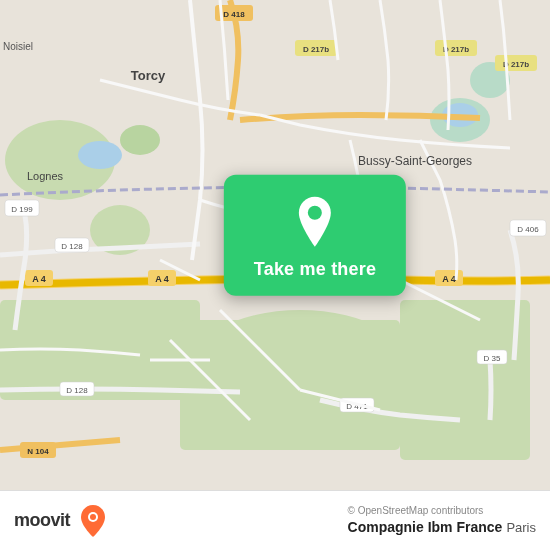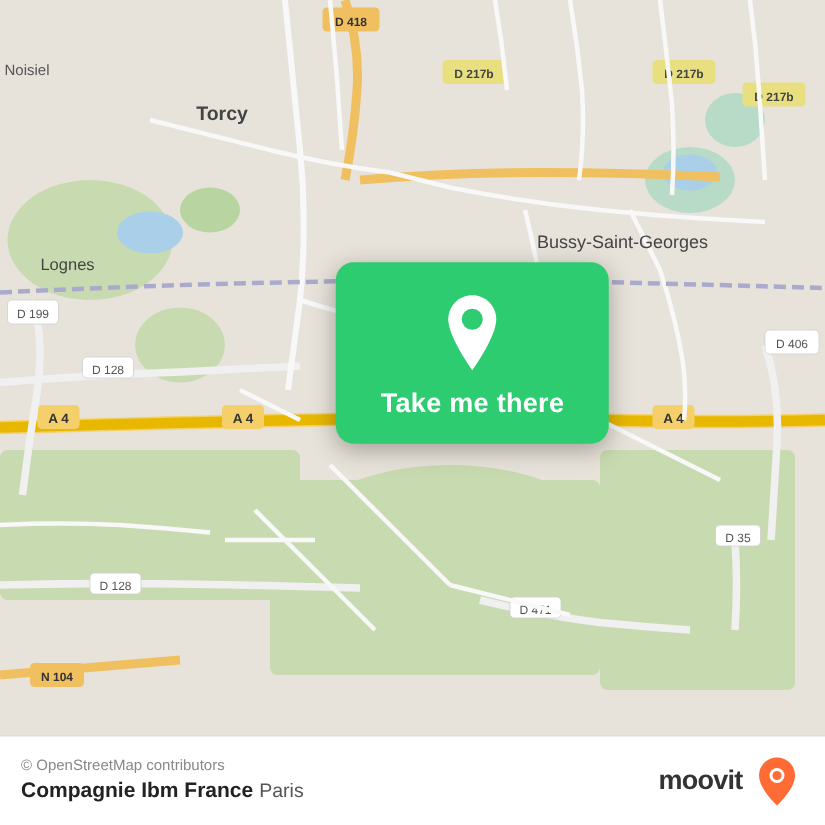--- a/index.html
+++ b/index.html
@@ -217,28 +217,28 @@
   <div id="take-me-there-overlay">
     <svg id="pin-icon" viewBox="0 0 44 54" xmlns="http://www.w3.org/2000/svg">
       <path d="M22 2C13.16 2 6 9.16 6 18C6 30 22 52 22 52C22 52 38 30 38 18C38 9.16 30.84 2 22 2Z" fill="white"></path>
       <circle cx="22" cy="18" r="7" fill="#2ecc71"></circle>
     </svg>
     <span id="take-me-there-label">Take me there</span>
   </div>
 </div>
 
 <div id="bottom-bar">
-  <div id="bottom-left">
-    <span id="copyright-text">© OpenStreetMap contributors</span>
-    <div>
-      <span id="location-name">Compagnie Ibm France</span><span id="location-city">Paris</span>
-    </div>
-  </div>
-
   <div id="moovit-logo">
     <span id="moovit-word">moovit</span>
     <svg id="moovit-pin" viewBox="0 0 36 36" xmlns="http://www.w3.org/2000/svg">
       <path d="M18 2C11.37 2 6 7.37 6 14C6 23 18 34 18 34C18 34 30 23 30 14C30 7.37 24.63 2 18 2Z" fill="#ff6b35"></path>
       <circle cx="18" cy="14" r="5" fill="white"></circle>
       <circle cx="18" cy="14" r="3" fill="#ff6b35"></circle>
     </svg>
   </div>
+
+  <div id="bottom-left">
+    <span id="copyright-text">© OpenStreetMap contributors</span>
+    <div>
+      <span id="location-name">Compagnie Ibm France</span><span id="location-city">Paris</span>
+    </div>
+  </div>
 </div>
 
 </body></html>

